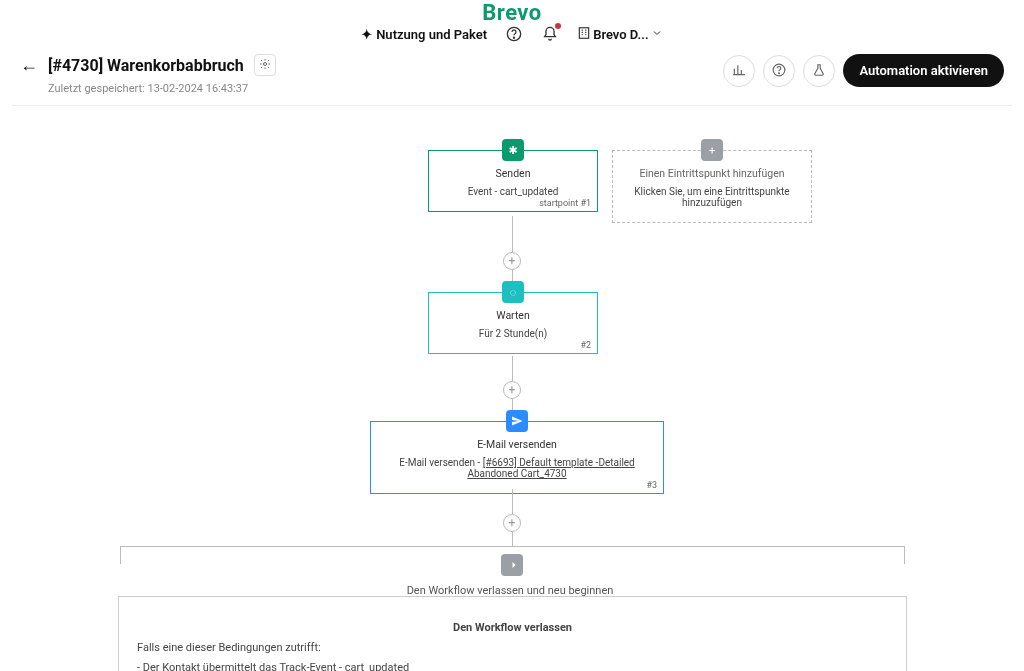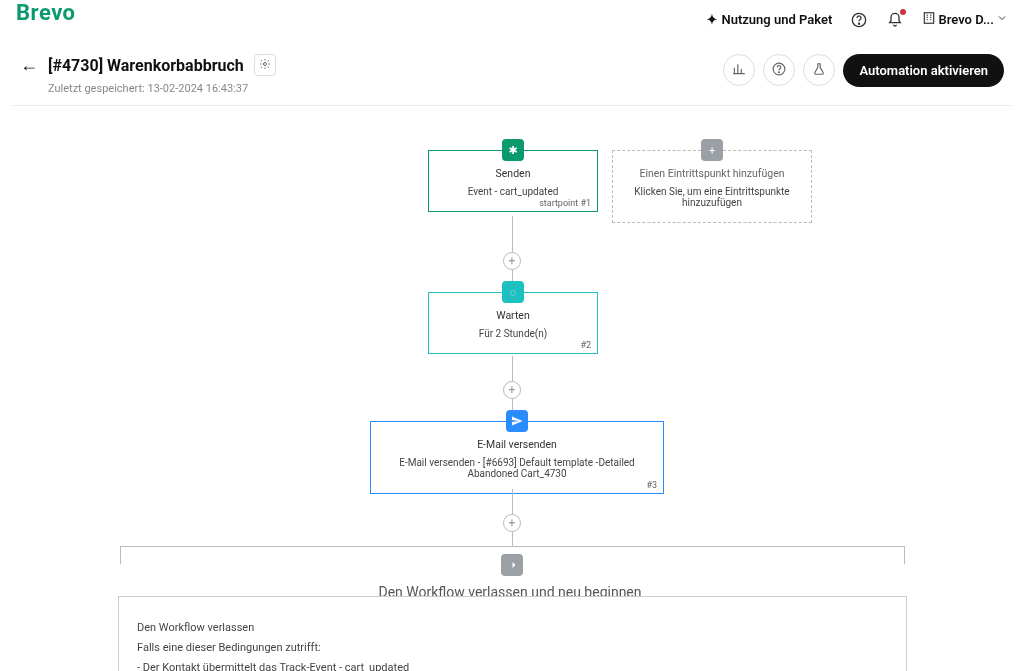--- a/index.html
+++ b/index.html
@@ -1,35 +1,35 @@
 <!DOCTYPE html>
 <html><head>
   <meta charset="utf-8">
   <style>
     * { margin: 0; padding: 0; box-sizing: border-box; font-family: -apple-system, BlinkMacSystemFont, "Segoe UI", Roboto, sans-serif; }
     body { background: #fff; color: #111; width: 1024px; height: 671px; overflow: hidden; }
 
     
-    .topbar { height: 40px; display: flex; justify-content: space-between; padding: 0 16px; border-bottom: 1px solid transparent; }
+    .topbar { height: 40px; display: flex; align-items: center; justify-content: space-between; padding: 0 16px; border-bottom: 1px solid transparent; flex-direction: column; }
     .logo { color: #0b996e; font-weight: 700; font-size: 22px; letter-spacing: 0.5px; }
     .top-right { display: flex; align-items: center; gap: 18px; }
     .top-link { font-size: 13px; font-weight: 600; display: flex; align-items: center; gap: 4px; cursor: pointer; }
     .top-icon { width: 18px; height: 18px; display: inline-flex; align-items: center; justify-content: center; cursor: pointer; font-size: 15px; position: relative; }
     .notif-dot { position: absolute; top: -2px; right: -2px; width: 6px; height: 6px; background: #cc3344; border-radius: 50%; }
     .org { display: flex; align-items: center; gap: 2px; font-size: 13px; font-weight: 600; cursor: pointer; }
 
     
     .header { display: flex; align-items: flex-start; justify-content: space-between; padding: 14px 20px 10px 20px; position: relative; }
     .header-left { display: flex; flex-direction: column; gap: 6px; }
     .title-row { display: flex; align-items: center; gap: 10px; }
     .back-btn { font-size: 18px; cursor: pointer; font-weight: 700; }
     .page-title { font-size: 16px; font-weight: 700; }
     .gear-btn { width: 22px; height: 22px; border: 1px solid #ddd; border-radius: 4px; display: flex; align-items: center; justify-content: center; cursor: pointer; font-size: 12px; color: #555; }
     .saved { font-size: 11px; color: #888; margin-left: 28px; }
-    .header-right { display: flex; align-items: flex-start; gap: 8px; }
+    .header-right { display: flex; align-items: flex-end; gap: 8px; }
     .circ-btn { width: 32px; height: 32px; border: 1px solid #ddd; border-radius: 50%; display: flex; align-items: center; justify-content: center; cursor: pointer; color: #666; font-size: 13px; }
     .activate { background: #111; color: #fff; border: none; border-radius: 18px; padding: 9px 16px; font-size: 13px; font-weight: 600; cursor: pointer; }
     .divider { border-bottom: 1px solid #eee; margin: 0 12px; }
 
     
     .canvas { position: relative; height: 560px; }
     .node { position: absolute; background: #fff; border: 1.5px solid; font-size: 10px; color: #333; text-align: center; padding: 16px 10px 14px 10px; }
     .node .label-main { font-size: 10.5px; margin-bottom: 6px; }
     .node .label-sub { font-size: 10px; color: #444; }
     .node .stepnum { position: absolute; bottom: 3px; right: 6px; font-size: 9px; color: #666; }
@@ -42,25 +42,25 @@
     .n-blue { border-color: #2a8cff; }
     .ic-blue { background: #2a8cff; }
     .n-gray { border: 1px dashed #bbb; color: #666; }
     .ic-gray { background: #9aa0a6; }
 
     .plus-node { position: absolute; width: 18px; height: 18px; border: 1px solid #bbb; border-radius: 50%; display: flex; align-items: center; justify-content: center; font-size: 12px; color: #999; background: #fff; cursor: pointer; }
 
     .vline { position: absolute; width: 1px; background: #bbb; }
     .boxline { position: absolute; border: 1px solid #bbb; border-bottom: none; pointer-events: none; }
 
-    .underline { }
+    .underline { text-decoration: underline; }
 
     .exit-box { position: absolute; border: 1px solid #ccc; background: #fff; font-size: 11px; color: #444; padding: 24px 18px 10px 18px; text-align: left; }
     .exit-box p { margin-bottom: 7px; }
-    .exit-box .bold { font-weight: 400; }
+    .exit-box .bold { font-weight: 700; text-align: center; }
   </style>
 </head>
 <body>
 
 <div class="topbar">
   <div class="logo">Brevo</div>
   <div class="top-right">
     <div class="top-link">
       <span>✦</span>
       <span>Nutzung und Paket</span>
@@ -185,21 +185,21 @@
     </div>
     <div class="stepnum">#3</div>
   </div>
 
   <div class="vline" style="left:512px; top:383px; height:25px;"></div>
   <div class="plus-node" style="left:503px; top:408px;">+</div>
   <div class="vline" style="left:512px; top:426px; height:14px;"></div>
 
   <div class="boxline" style="left:120px; top:440px; width:785px; height:18px;"></div>
 
-  <div style="position:absolute; left:0; right:4px; top:478px; text-align:center; font-size:14px; color:#555;">Den Workflow verlassen und neu beginnen</div>
+  <div style="position:absolute; left:0; right:4px; top:478px; text-align:center; font-size:11px; color:#555;">Den Workflow verlassen und neu beginnen</div>
 
   <div style="position:absolute; left:501px; top:448px; width:22px; height:22px; border-radius:4px; background:#9aa0a6; display:flex; align-items:center; justify-content:center; color:#fff;">
     <svg width="12" height="12" viewBox="0 0 24 24" fill="#fff">
         <path d="M5 12h12M13 6l6 6-6 6"></path>
       </svg>
   </div>
 
   <div class="exit-box" style="left:118px; top:490px; width:789px;">
     <p class="bold">Den Workflow verlassen</p>
     <p>Falls eine dieser Bedingungen zutrifft:</p>

